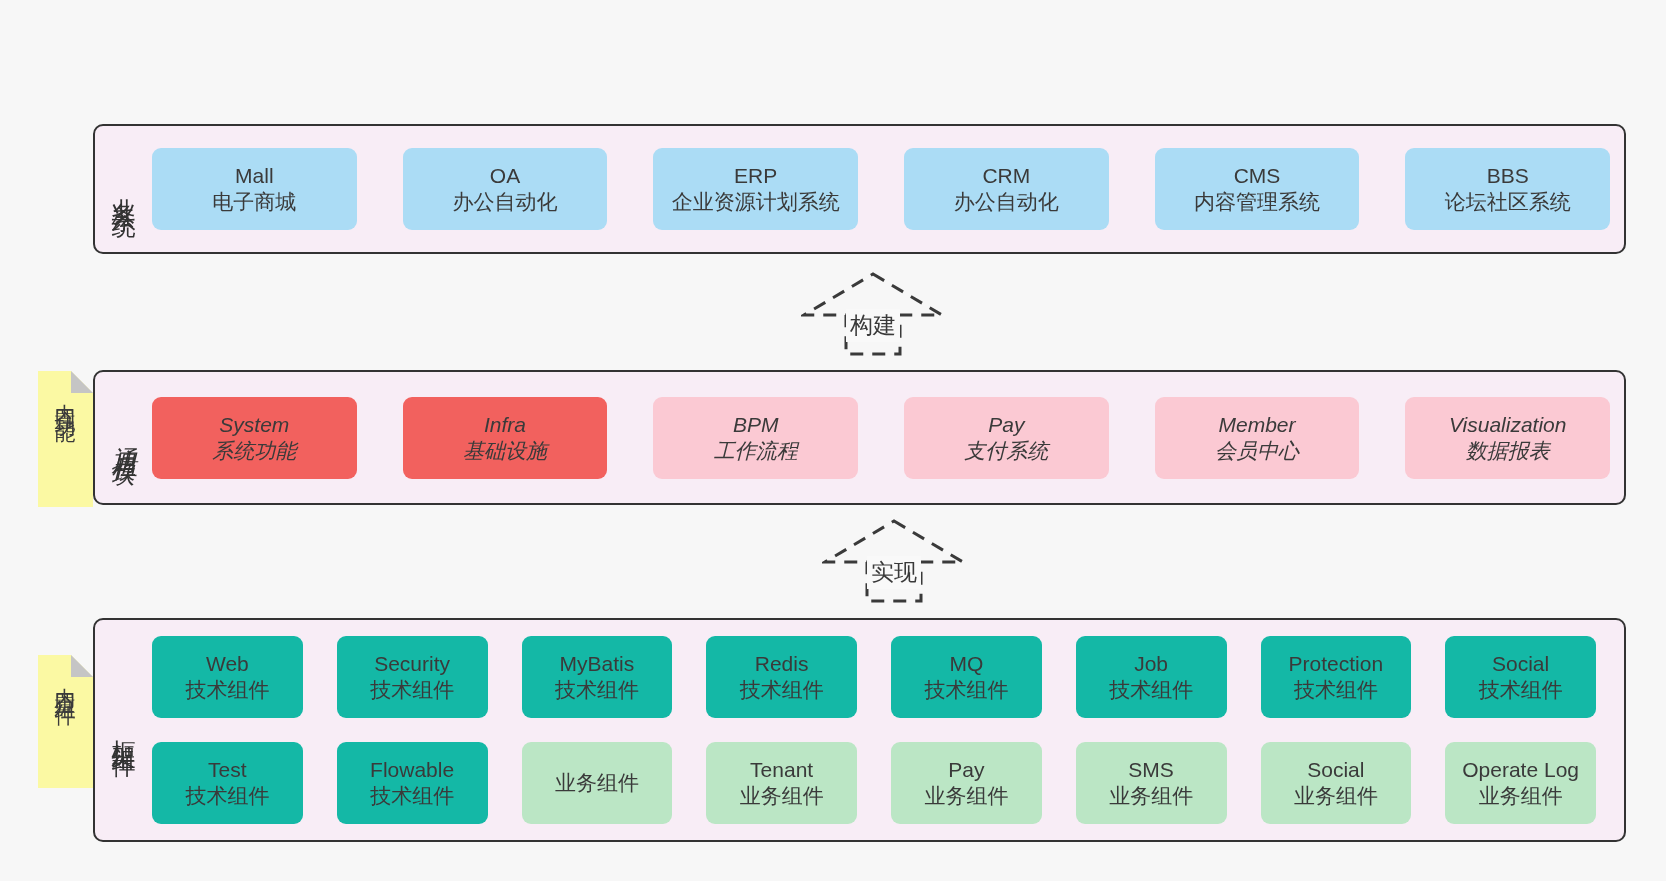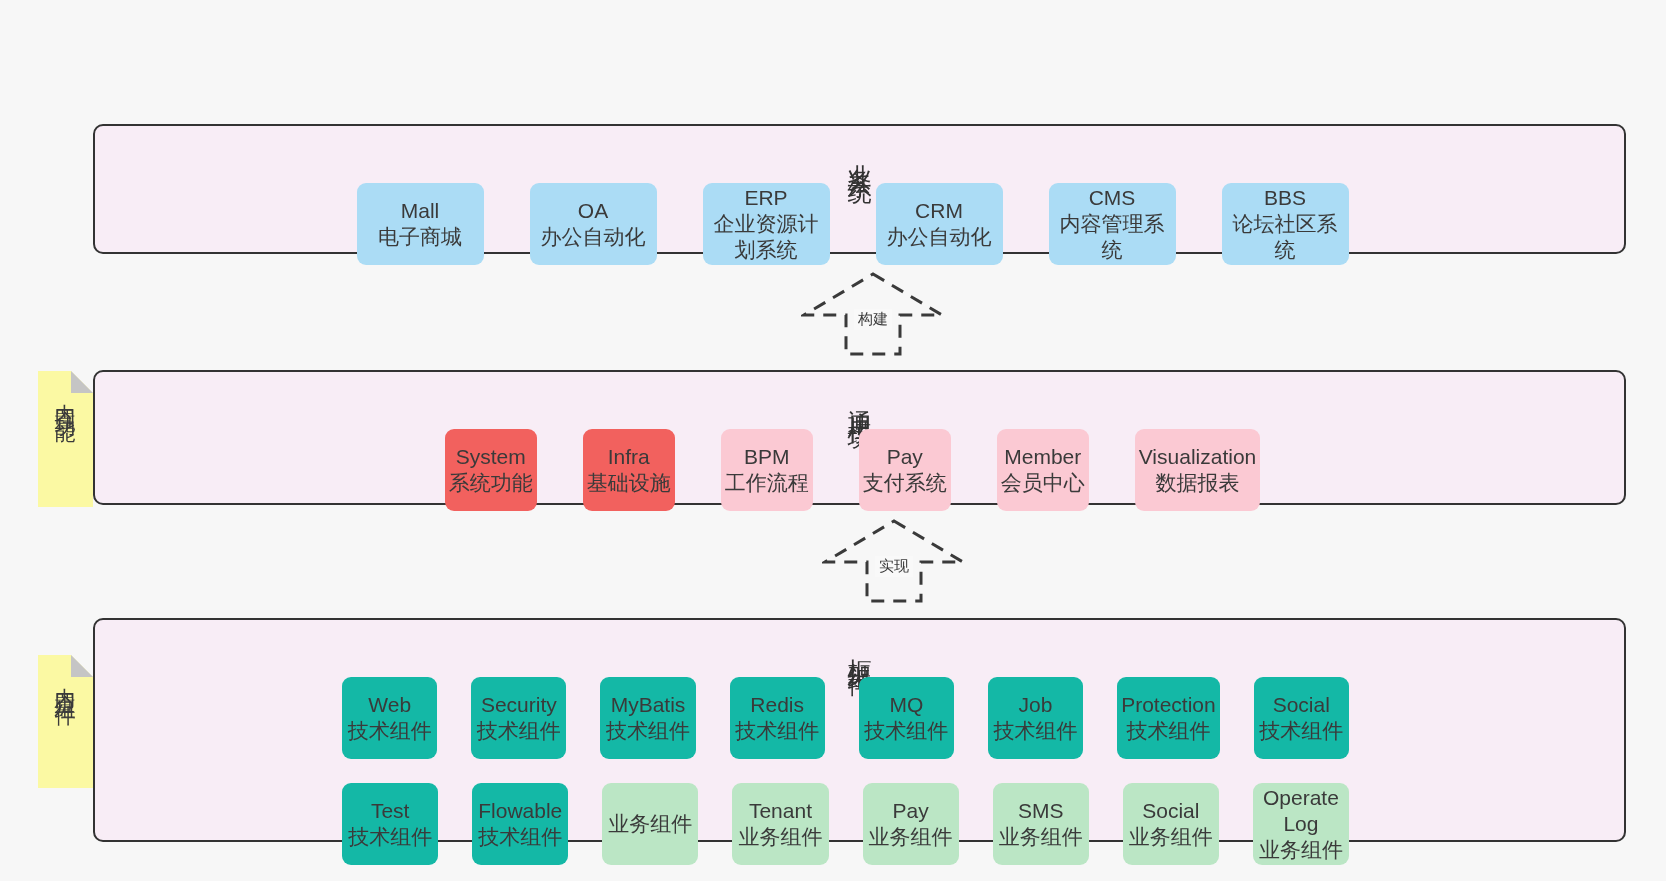--- a/index.html
+++ b/index.html
@@ -4,24 +4,24 @@
 <style>
   html,body{margin:0;padding:0;background:#f7f7f7;}
   .canvas{
     position:relative;width:1666px;height:881px;overflow:hidden;background:#f7f7f7;
     font-family:"Liberation Sans","DejaVu Sans",sans-serif;color:#3a3a3a;
   }
   
   .layer{
     position:absolute;left:93px;width:1533px;box-sizing:border-box;
     background:#f8edf6;border:2.5px solid #333;border-radius:10px;
-    display:flex;align-items:center;z-index:2;flex-direction:column;
+    display:flex;align-items:center;z-index:2;
   }
   .layer-business{top:124px;height:130px;}
-  .layer-modules{top:370px;height:135px;}
+  .layer-modules{top:370px;height:135px;font-style:italic;}
   .layer-components{top:618px;height:224px;}
   .label-col{flex:0 0 57px;align-self:stretch;display:flex;align-items:center;justify-content:center;}
   .vtext{
     writing-mode:vertical-rl;text-orientation:upright;
     font-size:24px;letter-spacing:5px;color:#333;line-height:1;
   }
   .boxes{flex:1;display:flex;gap:46px;margin-right:14px;}
   .boxes-8{gap:34px;}
   .rows-col{flex:1;display:flex;flex-direction:column;gap:24px;margin-right:14px;}
   .box{
@@ -47,21 +47,21 @@
   .sticky-modules{top:371px;height:136px;}
   .sticky-components{top:655px;height:133px;}
   .sticky .vtext{font-size:21px;letter-spacing:6px;padding-top:16px;color:#3a3a3a;}
   
   .arrow{position:absolute;width:144px;height:86px;z-index:0;}
   .arrow-1{left:801px;top:271px;}
   .arrow-2{left:822px;top:518px;}
   .arrow svg{display:block;width:100%;height:100%;}
   .arrow-label{
     position:absolute;left:50%;top:38px;transform:translateX(-50%);
-    background:#f9f9f9;padding:1px 4px;font-size:15px;color:#3a3a3a;white-space:nowrap;
+    background:#f9f9f9;padding:1px 4px;font-size:23px;color:#3a3a3a;white-space:nowrap;
   }
 </style>
 </head>
 <body>
 
 <div class="canvas">
 
   <div class="sticky sticky-modules">
     <span class="vtext">内置功能</span>
   </div>

